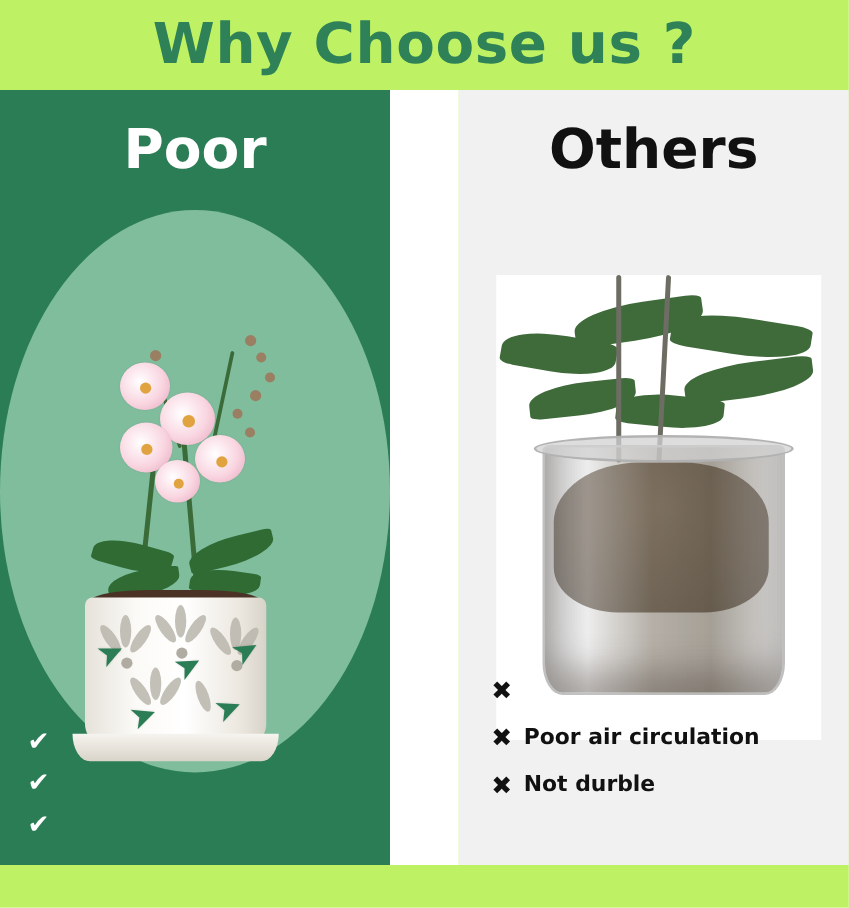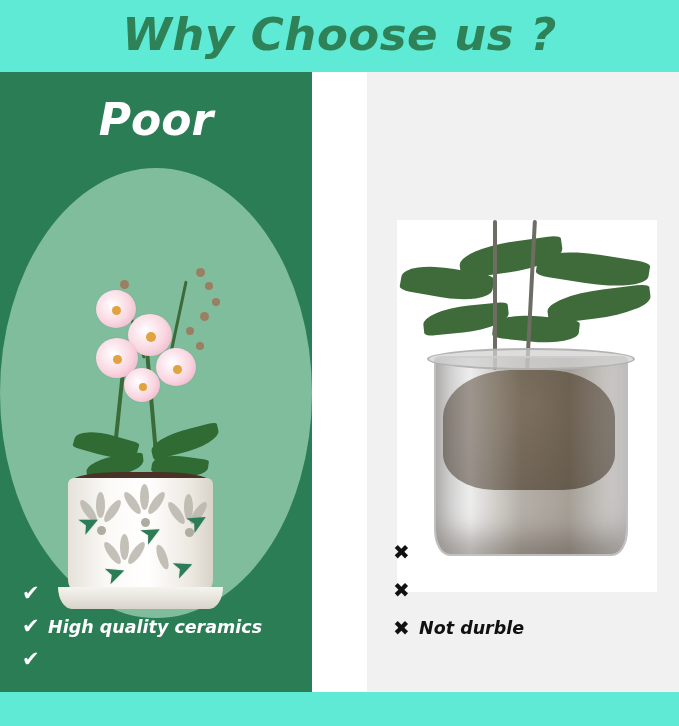--- a/index.html
+++ b/index.html
@@ -10,22 +10,21 @@
   body {
     width: 679px;
     height: 726px;
     font-family: "Liberation Sans", sans-serif;
     overflow: hidden;
   }
   .page {
     position: relative;
     width: 679px;
     height: 726px;
-    background: #5eead4;
-    font-style: italic;
+    background: #bef264;
   }
 
   
   .headline {
     position: absolute;
     top: 8px;
     left: 0;
     width: 679px;
     text-align: center;
     font-size: 45px;
@@ -336,31 +335,31 @@
       </div>
 
       <div class="panel-title">Poor</div>
 
       <div class="list">
         <div class="list-item">
           <span class="mark">✔</span>
         </div>
         <div class="list-item">
           <span class="mark">✔</span>
-          <span>High quality ceramics</span>
         </div>
         <div class="list-item">
           <span class="mark">✔</span>
         </div>
       </div>
     </div>
 
     <div class="gap"></div>
 
     <div class="panel panel-right">
+      <div class="panel-title">Others</div>
 
       <div class="photo-right">
 
         <div class="rleaf" style="left:4px; top:48px; width:92px; height:30px; transform:rotate(10deg);"></div>
         <div class="rleaf" style="left:62px; top:22px; width:104px; height:30px; transform:rotate(-8deg);"></div>
         <div class="rleaf" style="left:140px; top:34px; width:112px; height:30px; transform:rotate(9deg);"></div>
         <div class="rleaf" style="left:150px; top:70px; width:104px; height:28px; transform:rotate(-7deg);"></div>
         <div class="rleaf" style="left:26px; top:86px; width:86px; height:26px; transform:rotate(-6deg);"></div>
         <div class="rleaf" style="left:96px; top:96px; width:86px; height:26px; transform:rotate(6deg);"></div>
 
@@ -371,20 +370,21 @@
         <div class="plastic-pot"></div>
         <div class="pot-rim"></div>
       </div>
 
       <div class="list">
         <div class="list-item">
           <span class="mark">✖</span>
         </div>
         <div class="list-item">
           <span class="mark">✖</span>
+          <span>Poor air circulation</span>
         </div>
         <div class="list-item">
           <span class="mark">✖</span>
           <span>Not durble</span>
         </div>
       </div>
     </div>
 
   </div>
 </div>

